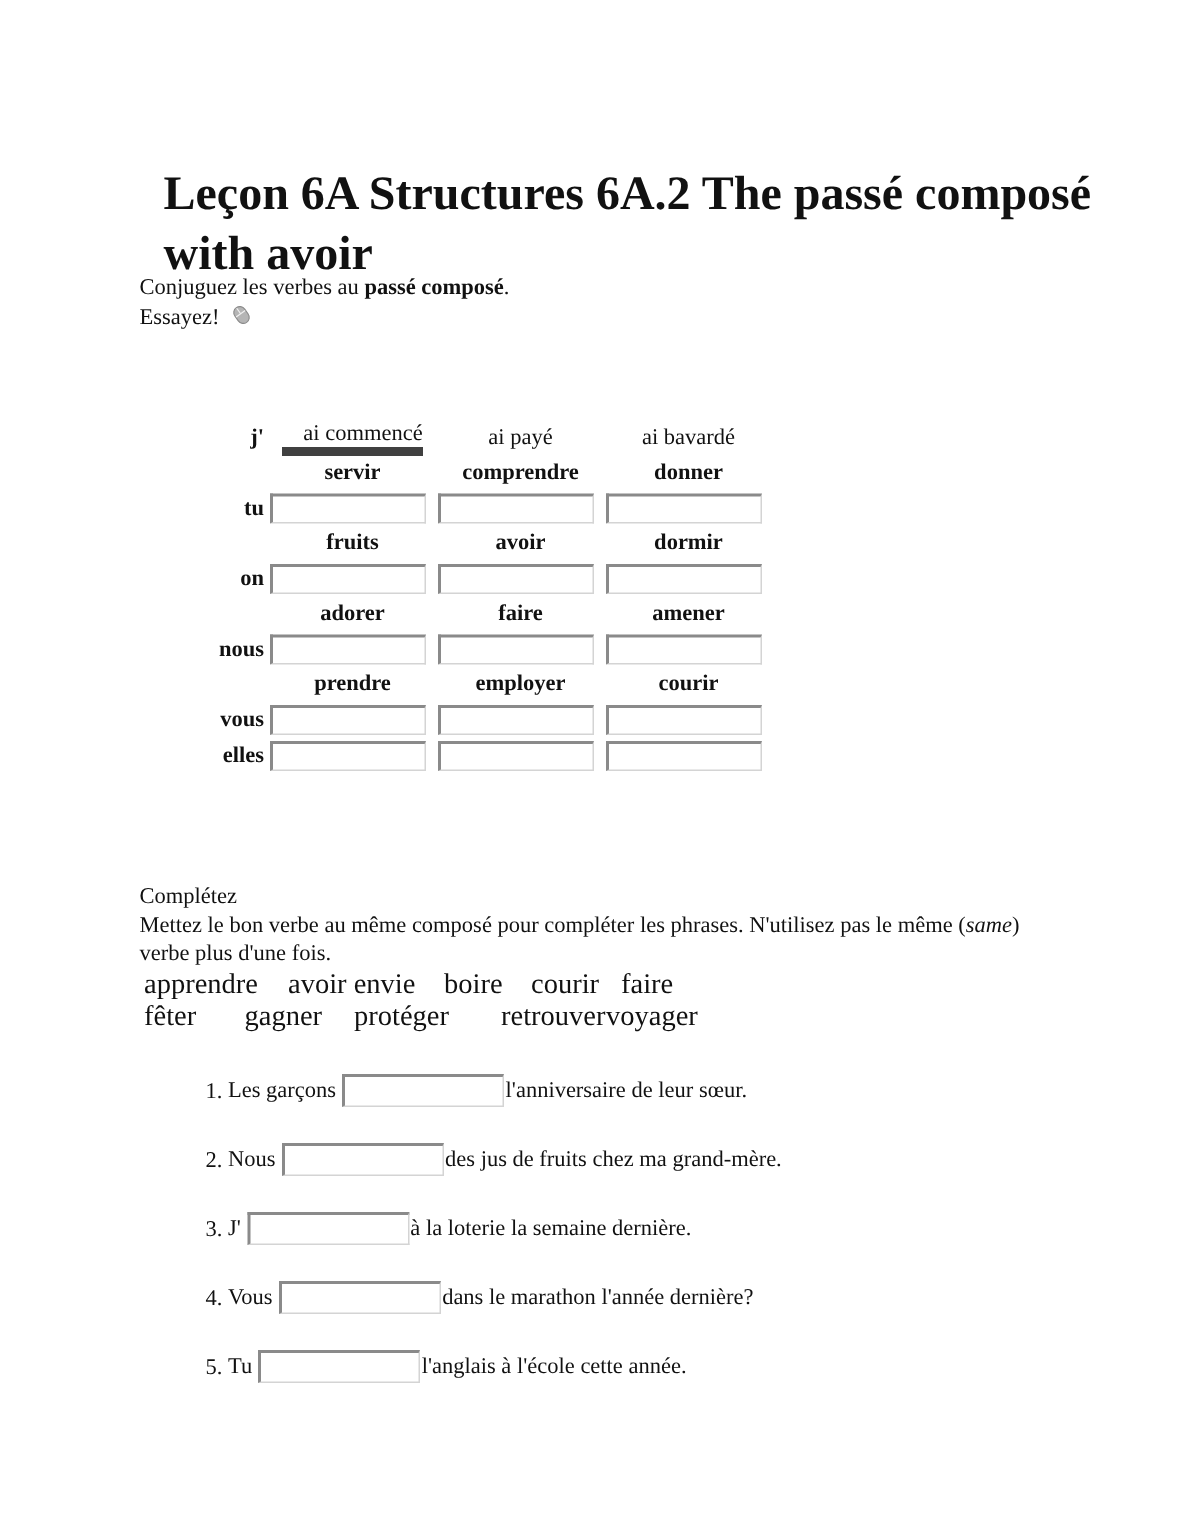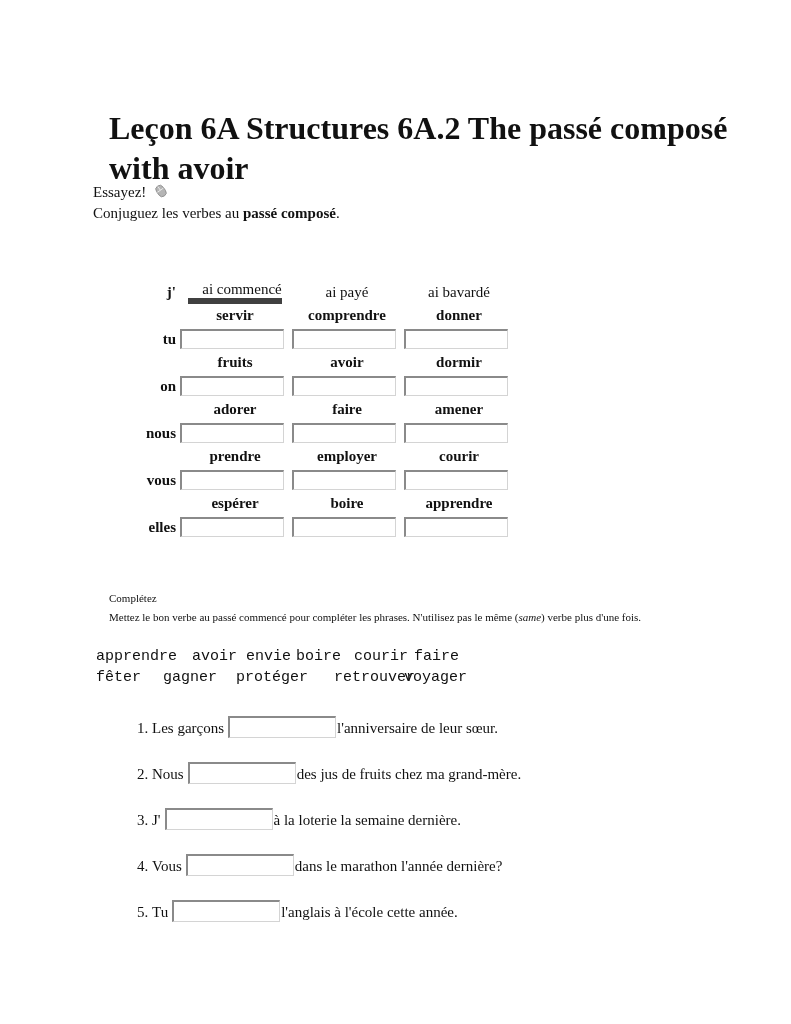--- a/index.html
+++ b/index.html
@@ -22,22 +22,22 @@
   td.ans  { text-align: center; width: 110px; height: 22px; vertical-align: middle; }
   .ex-answer { display: inline-block; border-bottom: 6px solid #404040; padding: 0 0 0 14px; line-height: 17px; }
   .box {
     display: block; width: 104px; height: 20px;
     border-top: 2px solid #8a8a8a; border-left: 2px solid #8a8a8a;
     border-right: 1px solid #d4d4d4; border-bottom: 1px solid #d4d4d4;
     background: #fff; box-sizing: border-box; padding: 0 2px;
     font-family: "Liberation Serif", serif; font-size: 14px;
   }
 
-  .comp { position: absolute; left: 109px; top: 589px; width: 620px; font-size: 11px; line-height: 19px; }
-  .bank { position: absolute; left: 96px; top: 646px; font-size: 15px; line-height: 21px; font-family: Liberation Mono, monospace; }
+  .comp { position: absolute; left: 93px; top: 589px; width: 620px; font-size: 15px; line-height: 19px; }
+  .bank { position: absolute; left: 96px; top: 646px; font-size: 19px; line-height: 21px; }
   .bank span { display: inline-block; }
   ol.sentences {
     position: absolute; left: 96px; top: 704px; margin: 12px; padding-left: 44px;
     font-size: 15px;
   }
   ol.sentences li { height: 46px; line-height: 20px; }
   .sbox {
     display: inline-block; width: 108px; height: 22px; vertical-align: 1px;
     border-top: 2px solid #8a8a8a; border-left: 2px solid #8a8a8a;
     border-right: 1px solid #d4d4d4; border-bottom: 1px solid #d4d4d4;
@@ -45,33 +45,33 @@
     font-family: "Liberation Serif", serif; font-size: 14px;
   }
 </style>
 </head>
 <body>
 
 <h1 class="title">Leçon 6A Structures 6A.2 The passé composé with avoir</h1>
 
 <div class="intro">
   <div>
+    <span>Conjuguez les verbes au </span><b>passé composé</b><span>.</span>
+  </div>
+  <div>
     <span>Essayez!</span>
     <span class="mouse-icon">
       <svg width="16" height="16" viewBox="0 0 16 16">
         <g transform="rotate(-35 8 8)">
           <rect x="4" y="2" width="8" height="12" rx="4" fill="#b5b5b5" stroke="#8c8c8c" stroke-width="0.8"></rect>
           <line x1="8" y1="2.5" x2="8" y2="7" stroke="#f0f0f0" stroke-width="0.8"></line>
           <line x1="4.3" y1="7" x2="11.7" y2="7" stroke="#f0f0f0" stroke-width="0.8"></line>
         </g>
       </svg>
     </span>
-  </div>
-  <div>
-    <span>Conjuguez les verbes au </span><b>passé composé</b><span>.</span>
   </div>
 </div>
 
 <table class="conj">
   <tbody id="conj-body">
       <tr>
         <td class="pron">j'</td>
         <td class="ans"><span class="ex-answer">ai commencé</span></td>
         <td class="ans"><span>ai payé</span></td>
         <td class="ans"><span>ai bavardé</span></td>
@@ -142,43 +142,37 @@
           <input type="text" class="box" value="" style="">
         </td>
         <td class="ans">
           <input type="text" class="box" value="" style="">
         </td>
         <td class="ans">
           <input type="text" class="box" value="" style="">
         </td>
       </tr>
       <tr>
-        <td></td>
-        <td class="verb">espérer</td>
-        <td class="verb">boire</td>
-        <td class="verb">apprendre</td>
-      </tr>
-      <tr>
         <td class="pron">elles</td>
         <td class="ans">
           <input type="text" class="box" value="" style="">
         </td>
         <td class="ans">
           <input type="text" class="box" value="" style="">
         </td>
         <td class="ans">
           <input type="text" class="box" value="" style="">
         </td>
       </tr>
     </tbody>
 </table>
 
 <div class="comp">
   <div>Complétez</div>
-  <div><span>Mettez le bon verbe au passé commencé pour compléter les phrases. N'utilisez pas le même (</span><i>same</i><span>) verbe plus d'une fois.</span></div>
+  <div><span>Mettez le bon verbe au même composé pour compléter les phrases. N'utilisez pas le même (</span><i>same</i><span>) verbe plus d'une fois.</span></div>
 </div>
 
 <div class="bank">
   <div id="bank-row-0"><span style="width: 96px;">apprendre</span><span style="width: 104px;">avoir envie</span><span style="width: 58px;">boire</span><span style="width: 60px;">courir</span><span style="width: 50px;">faire</span></div>
   <div id="bank-row-1"><span style="width: 67px;">fêter</span><span style="width: 73px;">gagner</span><span style="width: 98px;">protéger</span><span style="width: 70px;">retrouver</span><span style="width: 60px;">voyager</span></div>
 </div>
 
 <ol class="sentences" id="sentences">
     <li><span>Les garçons</span><input type="text" class="sbox" value="" style=""><span>l'anniversaire de leur sœur.</span></li>
     <li><span>Nous</span><input type="text" class="sbox" value="" style=""><span>des jus de fruits chez ma grand-mère.</span></li>

